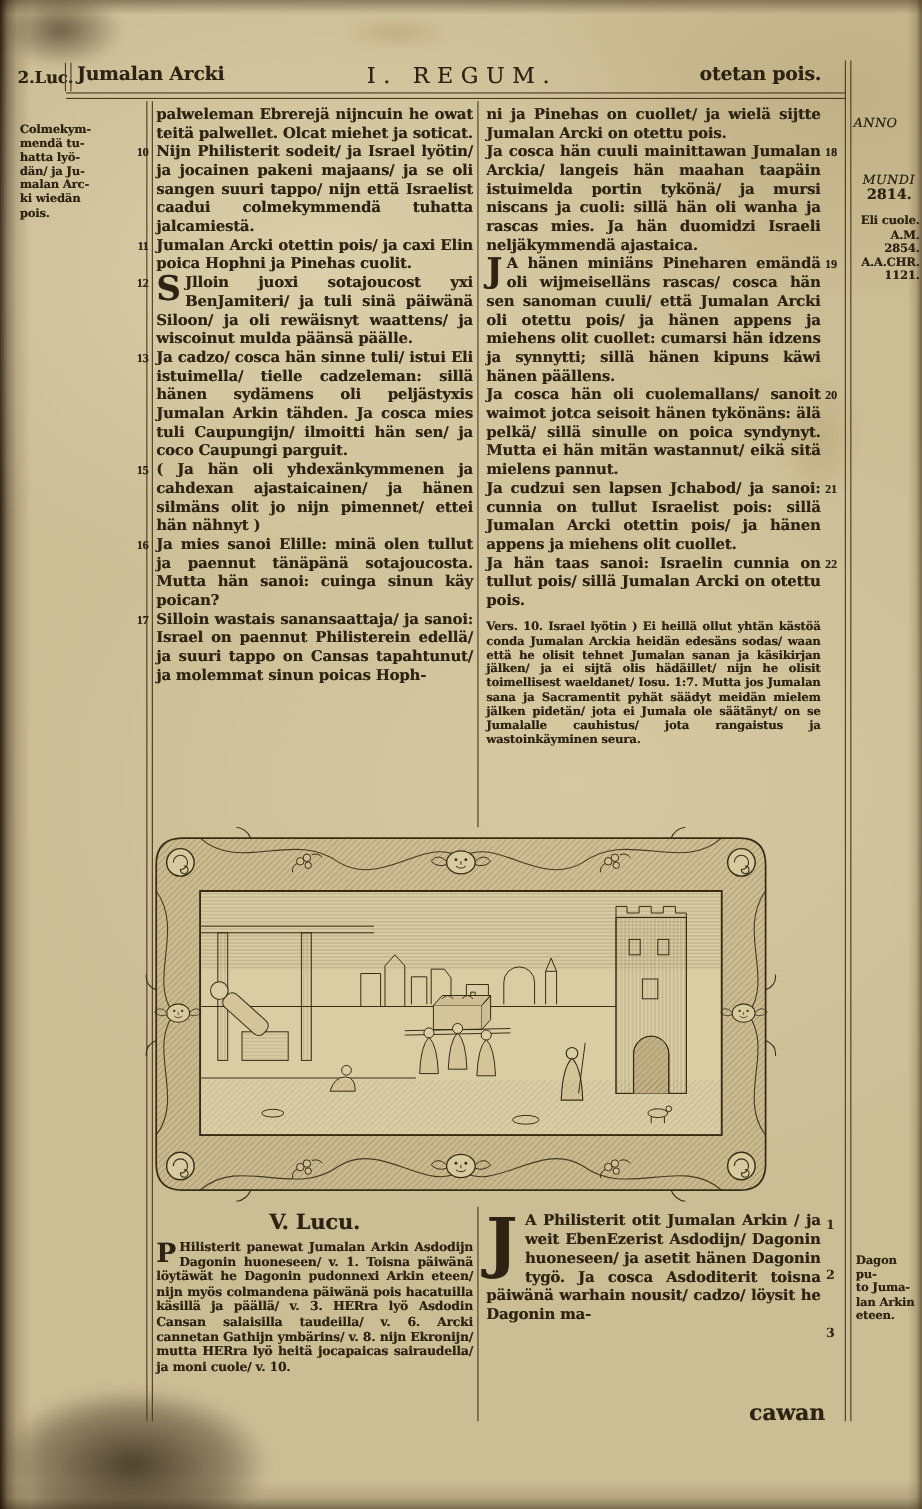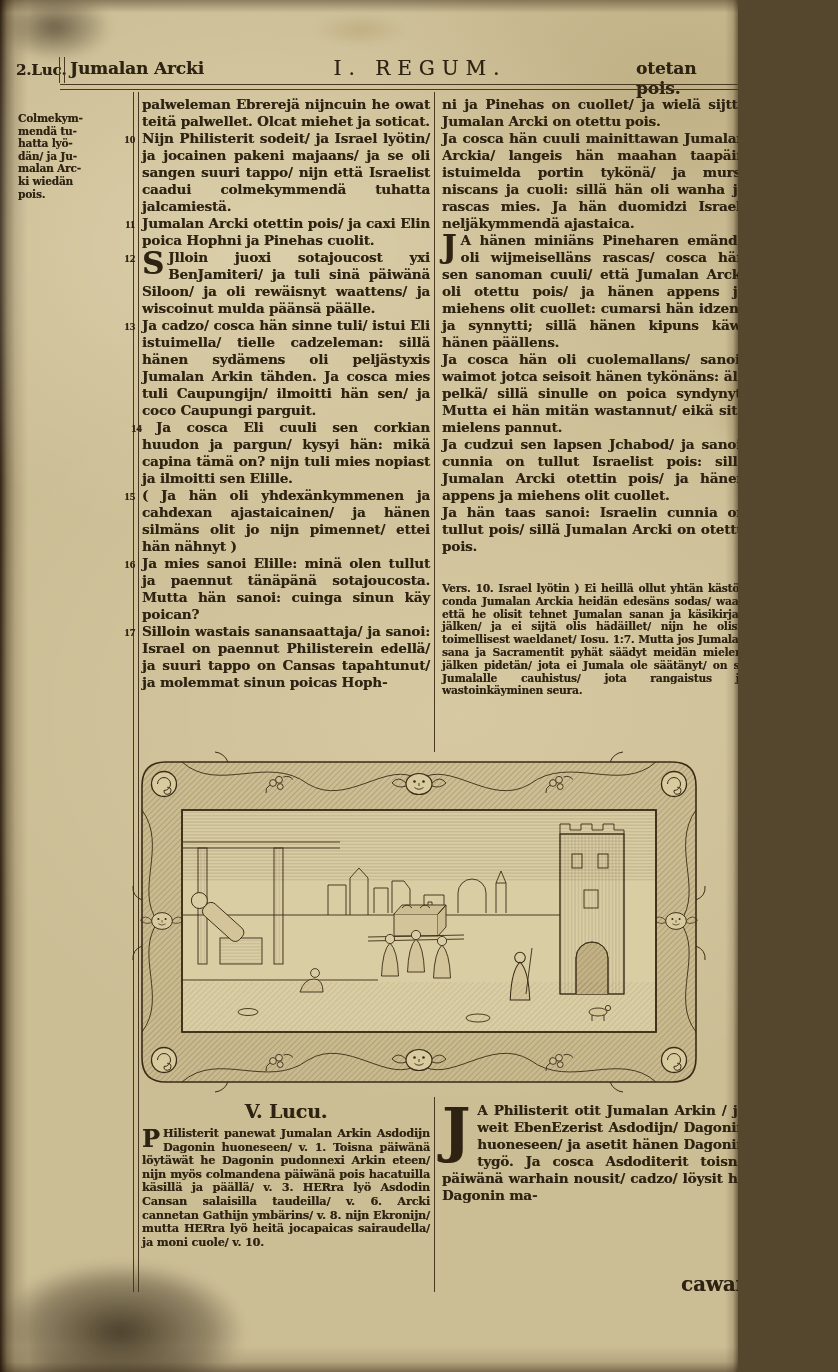--- a/index.html
+++ b/index.html
@@ -1,28 +1,27 @@
 <!DOCTYPE html>
 <html><head>
 <meta charset="utf-8">
 <style>
   html,body{margin:0;padding:0;background:#55462e;}
   .page{
-    position:relative;width:702px;height:1372px;overflow:hidden;
+    position:relative;width:838px;height:1372px;overflow:hidden;
     font-family:"DejaVu Serif", serif;color:#2e2312;
     background-color:#cbbd94;
     background-image:
       radial-gradient(ellipse 420px 300px at 35% 18%, rgba(255,248,222,0.30), rgba(0,0,0,0)),
       radial-gradient(ellipse 520px 400px at 62% 52%, rgba(255,246,214,0.22), rgba(0,0,0,0)),
       radial-gradient(ellipse 300px 200px at 92% 6%, rgba(120,85,35,0.12), rgba(0,0,0,0)),
       linear-gradient(90deg, rgba(25,13,3,0.88) 0px, rgba(45,27,8,0.45) 7px, rgba(60,40,15,0.18) 15px, rgba(0,0,0,0) 28px),
       linear-gradient(270deg, rgba(40,24,8,0.55) 0px, rgba(60,40,15,0.18) 5px, rgba(0,0,0,0) 13px),
       linear-gradient(180deg, rgba(40,24,8,0.42) 0px, rgba(0,0,0,0) 13px),
       linear-gradient(0deg, rgba(35,20,6,0.48) 0px, rgba(60,40,15,0.16) 10px, rgba(0,0,0,0) 26px);
-    padding-left: 36px;
   }
   .stain{position:absolute;pointer-events:none;}
   .stain-bl{left:-40px;bottom:-50px;width:320px;height:180px;
     background:radial-gradient(closest-side, rgba(28,16,4,0.72), rgba(28,16,4,0.32) 55%, rgba(0,0,0,0) 78%);
     filter:blur(5px);}
   .stain-tl{left:-20px;top:-18px;width:150px;height:90px;
     background:radial-gradient(closest-side, rgba(30,18,5,0.55), rgba(0,0,0,0) 75%);
     filter:blur(4px);}
   .stain-fox1{left:300px;top:10px;width:120px;height:40px;
     background:radial-gradient(closest-side, rgba(140,100,40,0.20), rgba(0,0,0,0) 80%);filter:blur(3px);}
@@ -60,21 +59,21 @@
   .col2{left:442px;top:96px;width:304px;}
   .verse{margin:0;position:relative;}
   .verse.ind{text-indent:14px;}
   .vnum{position:absolute;top:1px;font-size:11px;font-weight:700;font-family:Liberation Serif, serif;}
   .col1 .vnum{left:-25px;width:18px;text-align:right;}
   .col2 .vnum{right:-24px;width:20px;text-align:left;}
   .gutter-num{position:absolute;font-size:11.5px;font-weight:700;}
   .dropcap{float:left;font-size:31px;line-height:27px;padding:1px 4px 0 0;font-weight:700;}
   .dropcap-sm{float:left;font-size:24px;line-height:21px;padding:1px 3px 0 0;font-weight:700;}
   .dropcap-lg{float:left;font-size:60px;line-height:52px;padding:2px 7px 0 0;font-weight:700;}
-  .commentary{margin-top:27px;font-size:10.6px;line-height:12.8px;text-align:justify;}
+  .commentary{margin-top:9px;font-size:10.6px;line-height:12.8px;text-align:justify;}
 
   
   .bottom-left{position:absolute;left:142px;top:1100px;width:288px;}
   .lucu-heading{text-align:center;font-size:19px;margin:0 0 5px 0;}
   .summary{font-size:11.2px;line-height:13.6px;text-align:justify;}
   .bottom-right{position:absolute;left:442px;top:1102px;width:304px;
     font-size:13.5px;line-height:17px;text-align:justify;}
   .catchword{position:absolute;left:640px;top:1272px;width:110px;text-align:right;font-size:20px;}
 
   .woodcut{position:absolute;left:128px;top:750px;}
@@ -128,21 +127,20 @@
     <div>ki wiedän</div>
     <div>pois.</div>
   </div>
 
   <div class="col col1 bl ink">
     <p class="verse"><span class="vtext">palweleman Ebrerejä nijncuin he owat teitä palwellet. Olcat miehet ja soticat.</span></p>
     <p class="verse"><span class="vnum">10</span><span class="vtext">Nijn Philisterit sodeit/ ja Israel lyötin/ ja jocainen pakeni majaans/ ja se oli sangen suuri tappo/ nijn että Israelist caadui colmekymmendä tuhatta jalcamiestä.</span></p>
     <p class="verse"><span class="vnum">11</span><span class="vtext">Jumalan Arcki otettin pois/ ja caxi Elin poica Hophni ja Pinehas cuolit.</span></p>
     <p class="verse"><span class="vnum">12</span><span class="dropcap">S</span><span class="vtext">Jlloin juoxi sotajoucost yxi BenJamiteri/ ja tuli sinä päiwänä Siloon/ ja oli rewäisnyt waattens/ ja wiscoinut mulda päänsä päälle.</span></p>
     <p class="verse"><span class="vnum">13</span><span class="vtext">Ja cadzo/ cosca hän sinne tuli/ istui Eli istuimella/ tielle cadzeleman: sillä hänen sydämens oli peljästyxis Jumalan Arkin tähden. Ja cosca mies tuli Caupungijn/ ilmoitti hän sen/ ja coco Caupungi parguit.</span></p>
-    <p class="verse ind"><span class="vnum">14</span><span class="vtext">Ja cosca Eli cuuli sen corkian huudon ja pargun/ kysyi hän: mikä capina tämä on? nijn tuli mies nopiast ja ilmoitti sen Elille.</span></p>
     <p class="verse"><span class="vnum">15</span><span class="vtext">( Ja hän oli yhdexänkymmenen ja cahdexan ajastaicainen/ ja hänen silmäns olit jo nijn pimennet/ ettei hän nähnyt )</span></p>
     <p class="verse"><span class="vnum">16</span><span class="vtext">Ja mies sanoi Elille: minä olen tullut ja paennut tänäpänä sotajoucosta. Mutta hän sanoi: cuinga sinun käy poican?</span></p>
     <p class="verse"><span class="vnum">17</span><span class="vtext">Silloin wastais sanansaattaja/ ja sanoi: Israel on paennut Philisterein edellä/ ja suuri tappo on Cansas tapahtunut/ ja molemmat sinun poicas Hoph-</span></p>
   </div>
 
   <div class="col col2 bl ink">
     <p class="verse"><span class="vtext">ni ja Pinehas on cuollet/ ja wielä sijtte Jumalan Arcki on otettu pois.</span></p>
     <p class="verse"><span class="vnum">18</span><span class="vtext">Ja cosca hän cuuli mainittawan Jumalan Arckia/ langeis hän maahan taapäin istuimelda portin tykönä/ ja mursi niscans ja cuoli: sillä hän oli wanha ja rascas mies. Ja hän duomidzi Israeli neljäkymmendä ajastaica.</span></p>
     <p class="verse"><span class="vnum">19</span><span class="dropcap">J</span><span class="vtext">A hänen miniäns Pineharen emändä oli wijmeiselläns rascas/ cosca hän sen sanoman cuuli/ että Jumalan Arcki oli otettu pois/ ja hänen appens ja miehens olit cuollet: cumarsi hän idzens ja synnytti; sillä hänen kipuns käwi hänen päällens.</span></p>
     <p class="verse"><span class="vnum">20</span><span class="vtext">Ja cosca hän oli cuolemallans/ sanoit waimot jotca seisoit hänen tykönäns: älä pelkä/ sillä sinulle on poica syndynyt. Mutta ei hän mitän wastannut/ eikä sitä mielens pannut.</span></p>

